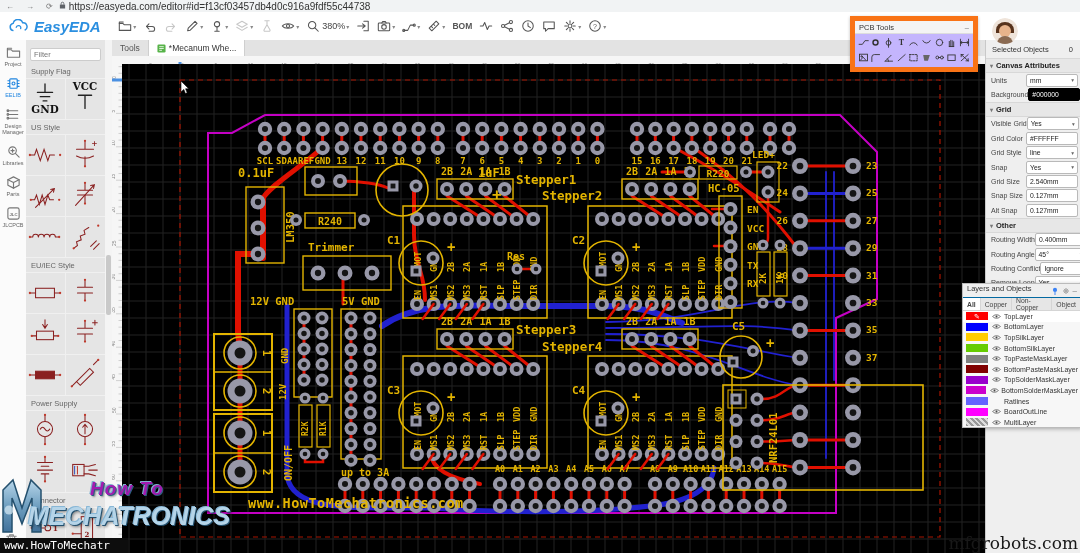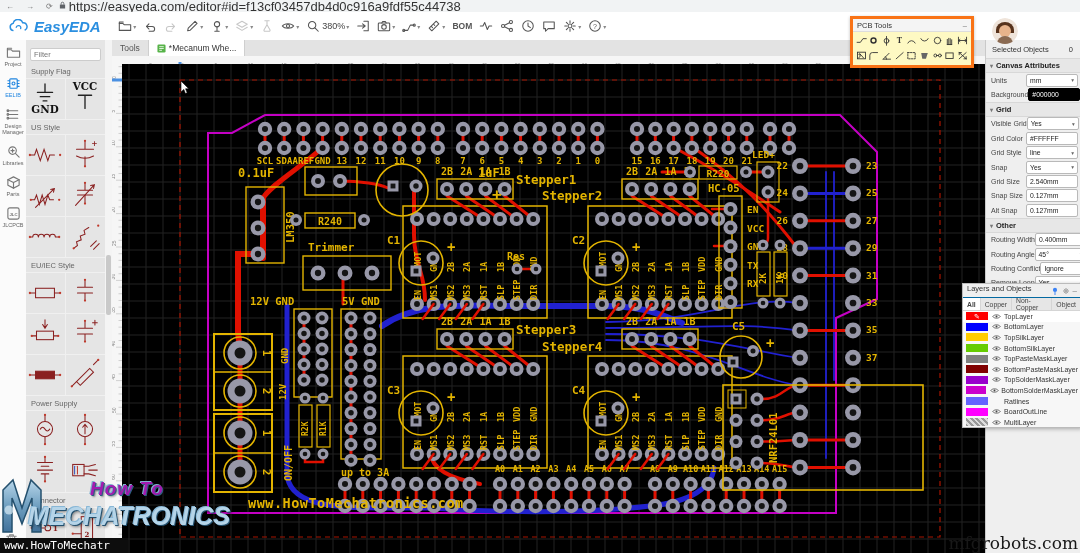--- a/index.html
+++ b/index.html
@@ -3,21 +3,21 @@
 <meta charset="utf-8">
 <style>
   html,body{margin:0;padding:0}
   body{width:1080px;height:553px;position:relative;overflow:hidden;background:#fff;
        font-family:"Liberation Sans",sans-serif;-webkit-font-smoothing:antialiased}
   .abs{position:absolute}
   
   #browser{left:0;top:0;width:1080px;height:12px;background:#f1f3f4;border-bottom:1px solid #dadce0;
            display:flex;align-items:center;font-size:8px;color:#5f6368}
   #browser .nav{margin-left:6px;margin-right:6px;font-size:8px;color:#777}
-  #url-text{font-size:13px;color:#333;margin-left:3px;letter-spacing:0}
+  #url-text{font-size:10px;color:#333;margin-left:3px;letter-spacing:0}
   
   #toolbar{left:0;top:12px;width:1080px;height:28px;background:#fff;border-bottom:1px solid #e0e0e0;
            display:flex;align-items:center}
   #brand{display:flex;align-items:center;margin:0 14px 0 8px}
   #brand-text{font-size:15px;font-weight:bold;font-style:italic;color:#2b8fe0;margin-left:4px}
   .tbtn{display:flex;align-items:center;margin:0 3.5px;cursor:pointer}
   .tbtn .caret{font-size:6px;color:#888;margin-left:1px}
   .tbtn .ztext{font-size:9px;color:#444;margin-left:2px}
   .tbtn .bomtext{font-size:8.5px;font-weight:bold;color:#555}
   
@@ -52,21 +52,21 @@
   .rp-head{display:flex;align-items:center;padding:2px 4px;font-weight:bold;color:#222;background:#e7e7e7;
            border-top:1px solid #d8d8d8;border-bottom:1px solid #d8d8d8}
   .rp-head .ch{color:#777;margin-right:3px;font-size:6px}
   .rp-row{display:flex;align-items:center;justify-content:space-between;height:14.4px;padding:0 3px 0 5px}
   .rp-label{color:#444;font-size:7px;white-space:nowrap}
   .rp-ctrl{width:44px;min-width:44px;height:11px;background:#fff;border:1px solid #b9b9b9;border-radius:2px;
            display:flex;align-items:center;justify-content:space-between;padding:0 3px;font-size:6.8px;color:#222;cursor:pointer}
   .rp-ctrl.color-black{background:#000;color:#fff;border-color:#000}
   .rp-ctrl .dd{color:#666;font-size:5.5px}
   
-  #pcbtools{left:850px;top:16px;width:118px;height:46px;background:#fef9c3;border:3px solid #f97316;box-shadow:0 1px 3px rgba(0,0,0,.25)}
+  #pcbtools{left:850px;top:16px;width:118px;height:46px;background:#c4b5fd;border:5px solid #f97316;box-shadow:0 1px 3px rgba(0,0,0,.25)}
   #pcbtools .pt-title{height:12px;background:#f4f4f4;border-bottom:1px solid #ddd;display:flex;align-items:center;
            justify-content:space-between;padding:0 4px;font-size:7.5px;color:#333}
   #pt-grid{display:grid;grid-template-columns:repeat(9,1fr);padding:1px 2px}
   .pt-cell{height:15px;display:flex;align-items:center;justify-content:center;cursor:pointer}
   #layers{left:962px;top:283px;width:118px;height:143px;background:#f7f7f7;border:1px solid #bbb;
           box-shadow:0 1px 4px rgba(0,0,0,.3);overflow:hidden}
   #layers .lp-title{height:13px;background:#efefef;border-bottom:1px solid #0369a1;display:flex;
           justify-content:space-between;padding:0 4px;font-size:7.5px;color:#333}
   .lp-ticons{display:flex;align-items:center;gap:3px}
   #lp-tabs{display:flex;height:12px;background:#e6e6e6;border-bottom:1px solid #d5d5d5;font-size:6.8px}

